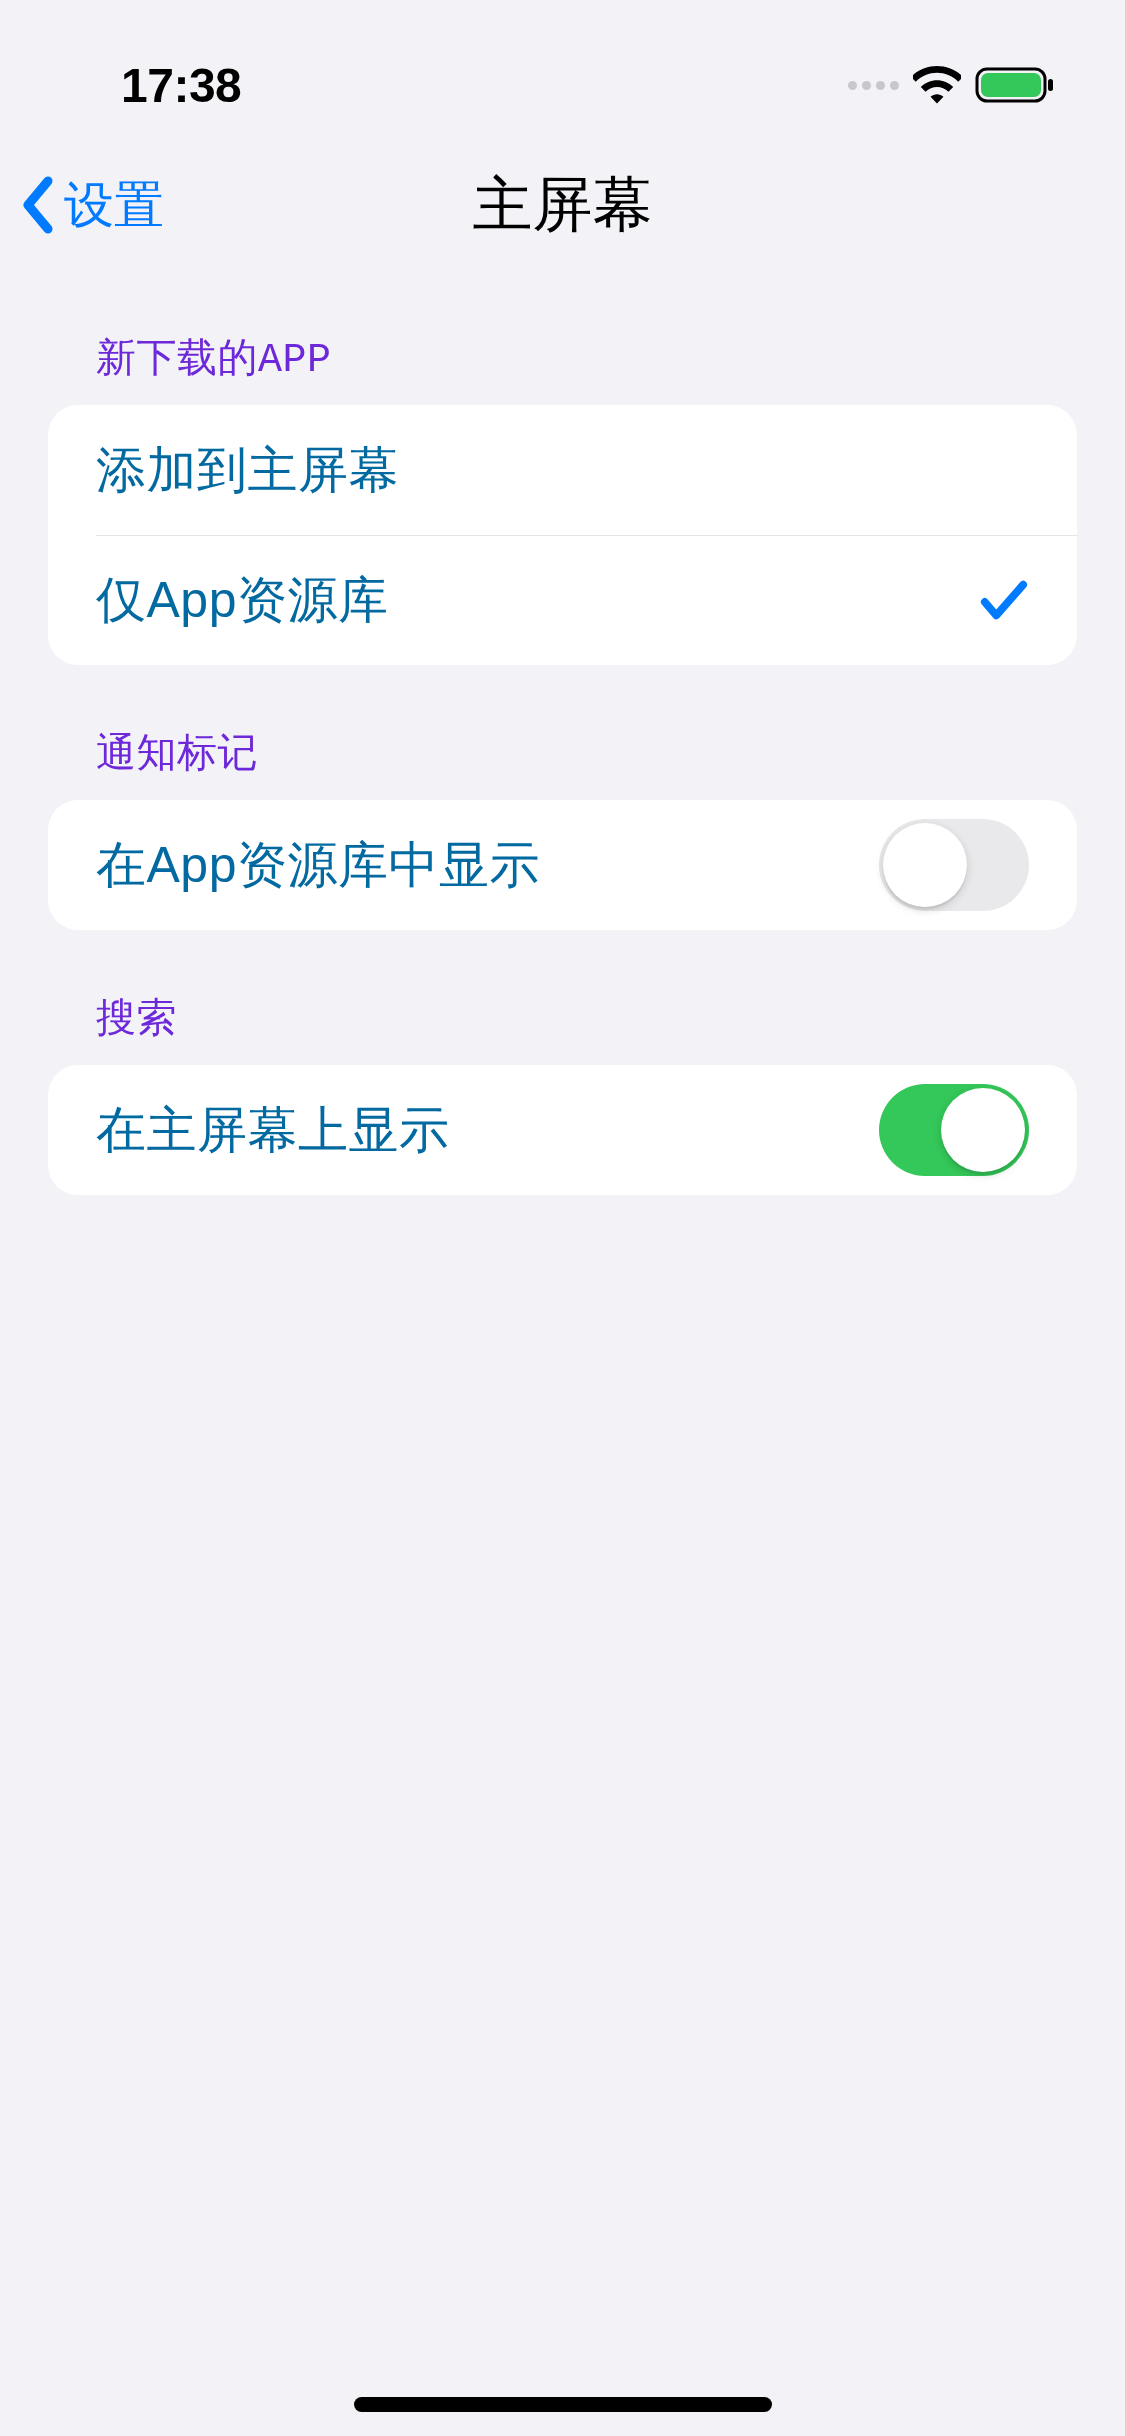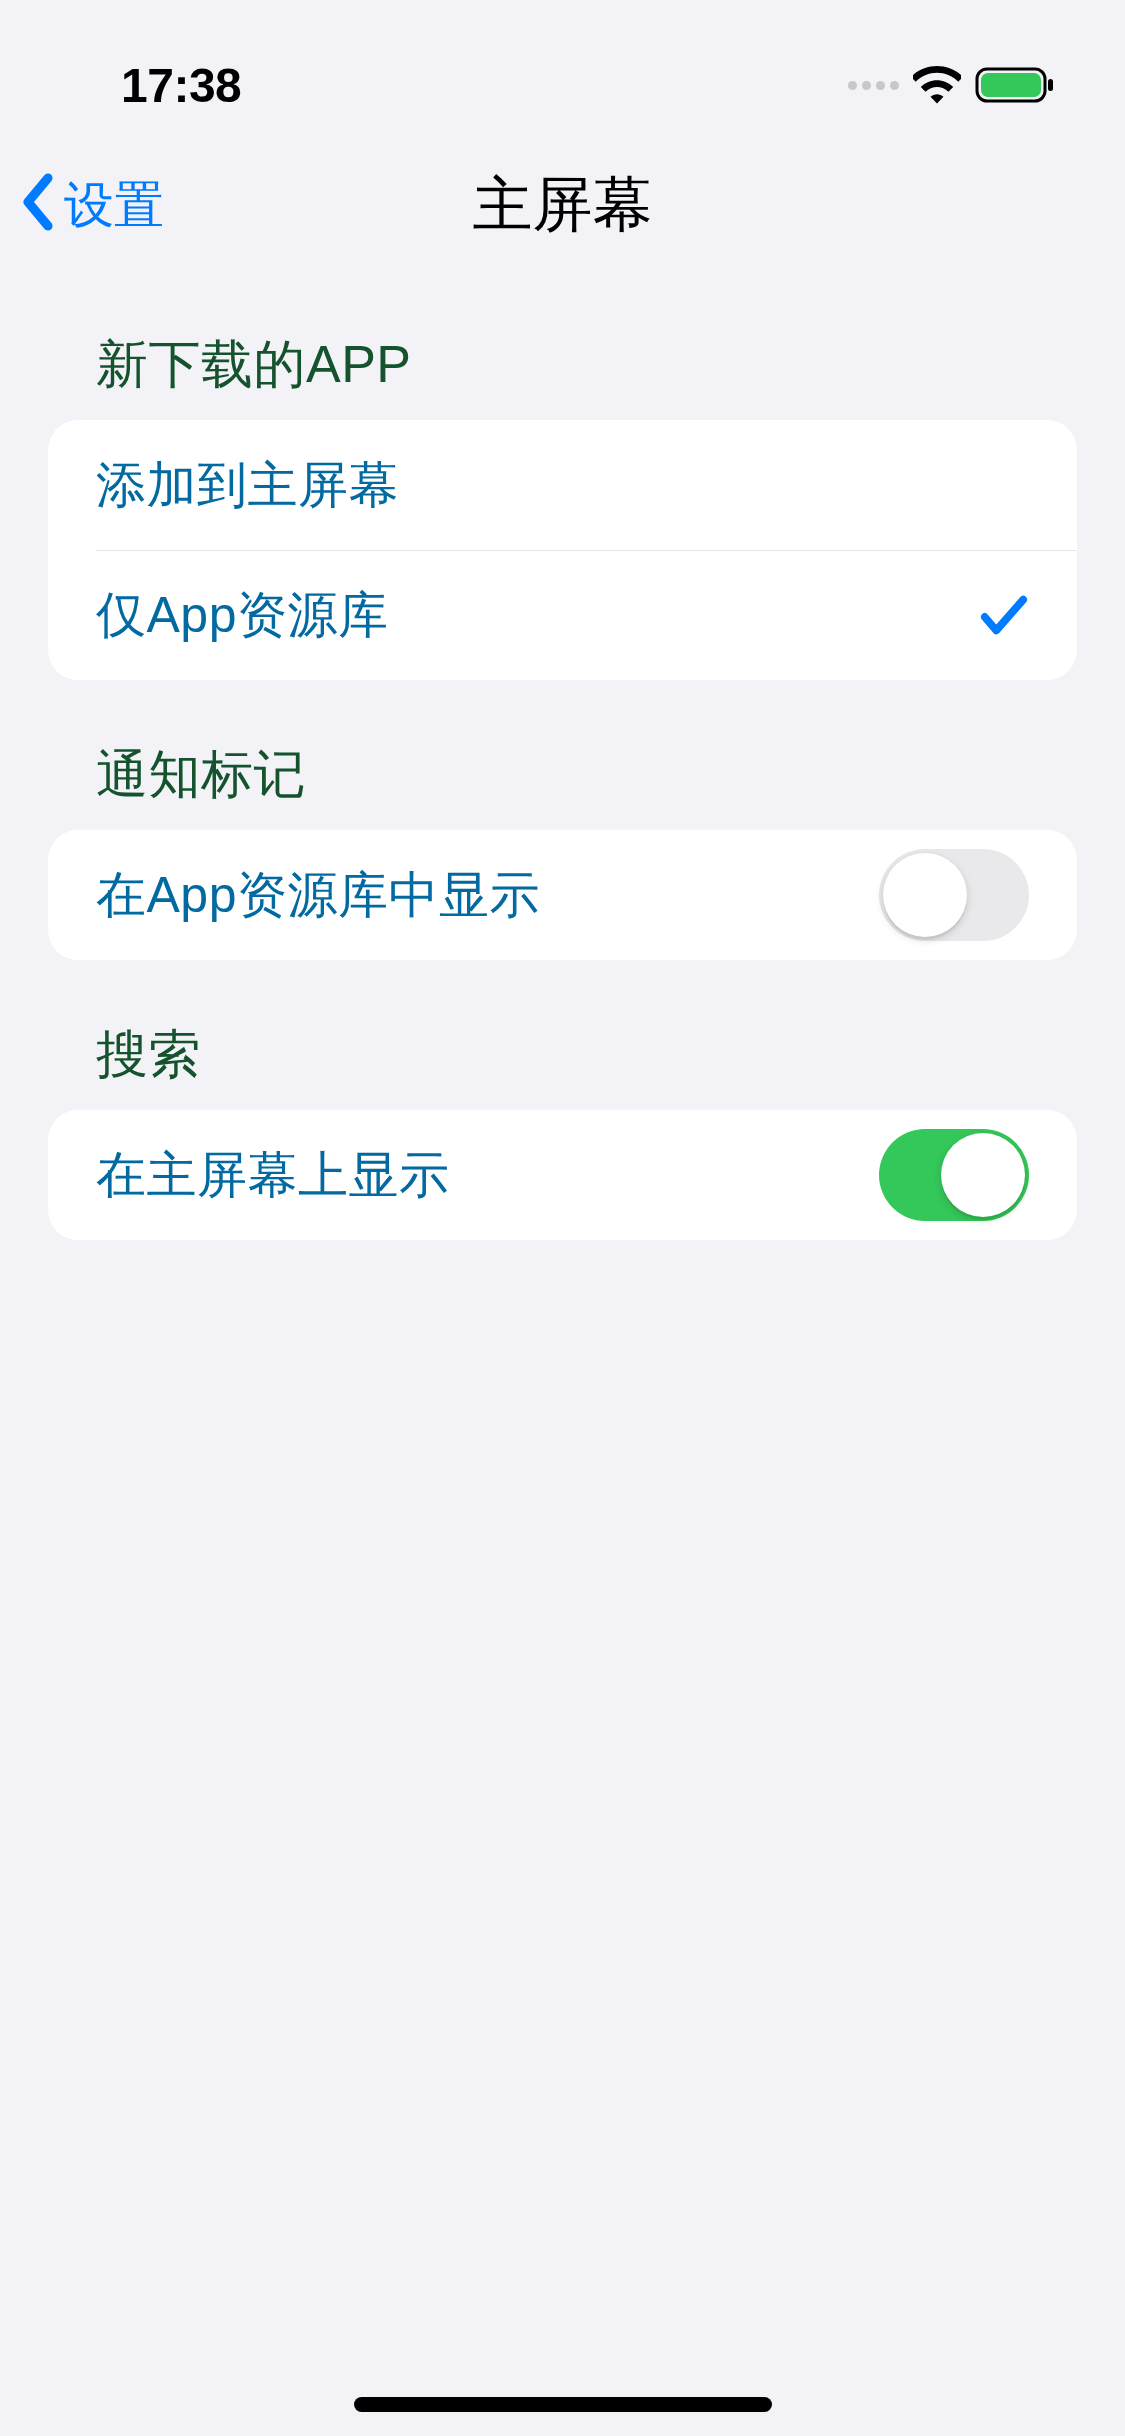--- a/index.html
+++ b/index.html
@@ -60,20 +60,21 @@
     
     .nav-bar {
       height: 130px;
       display: flex;
       align-items: center;
       position: relative;
       padding: 0 20px;
     }
     .back-button {
       display: flex;
+      align-items: center;
       gap: 8px;
       color: #007aff;
     }
     .back-chevron svg {
       width: 36px;
       height: 60px;
       display: block;
     }
     .back-label {
       font-size: 50px;
@@ -85,23 +86,24 @@
       transform: translateX(-50%);
       font-size: 60px;
       font-weight: 400;
     }
     
     .content {
       padding: 0 48px;
     }
     .section-header {
       padding: 60px 48px 20px 48px;
-      font-size: 52px;
-      color: #14532d;
+      font-size: 40px;
+      color: #6d28d9;
       letter-spacing: 0.5px;
+      font-family: Liberation Mono, monospace;
     }
     .section-body {
       background: #fff;
       border-radius: 30px;
       overflow: hidden;
     }
     .row {
       display: flex;
       align-items: center;
       justify-content: space-between;

